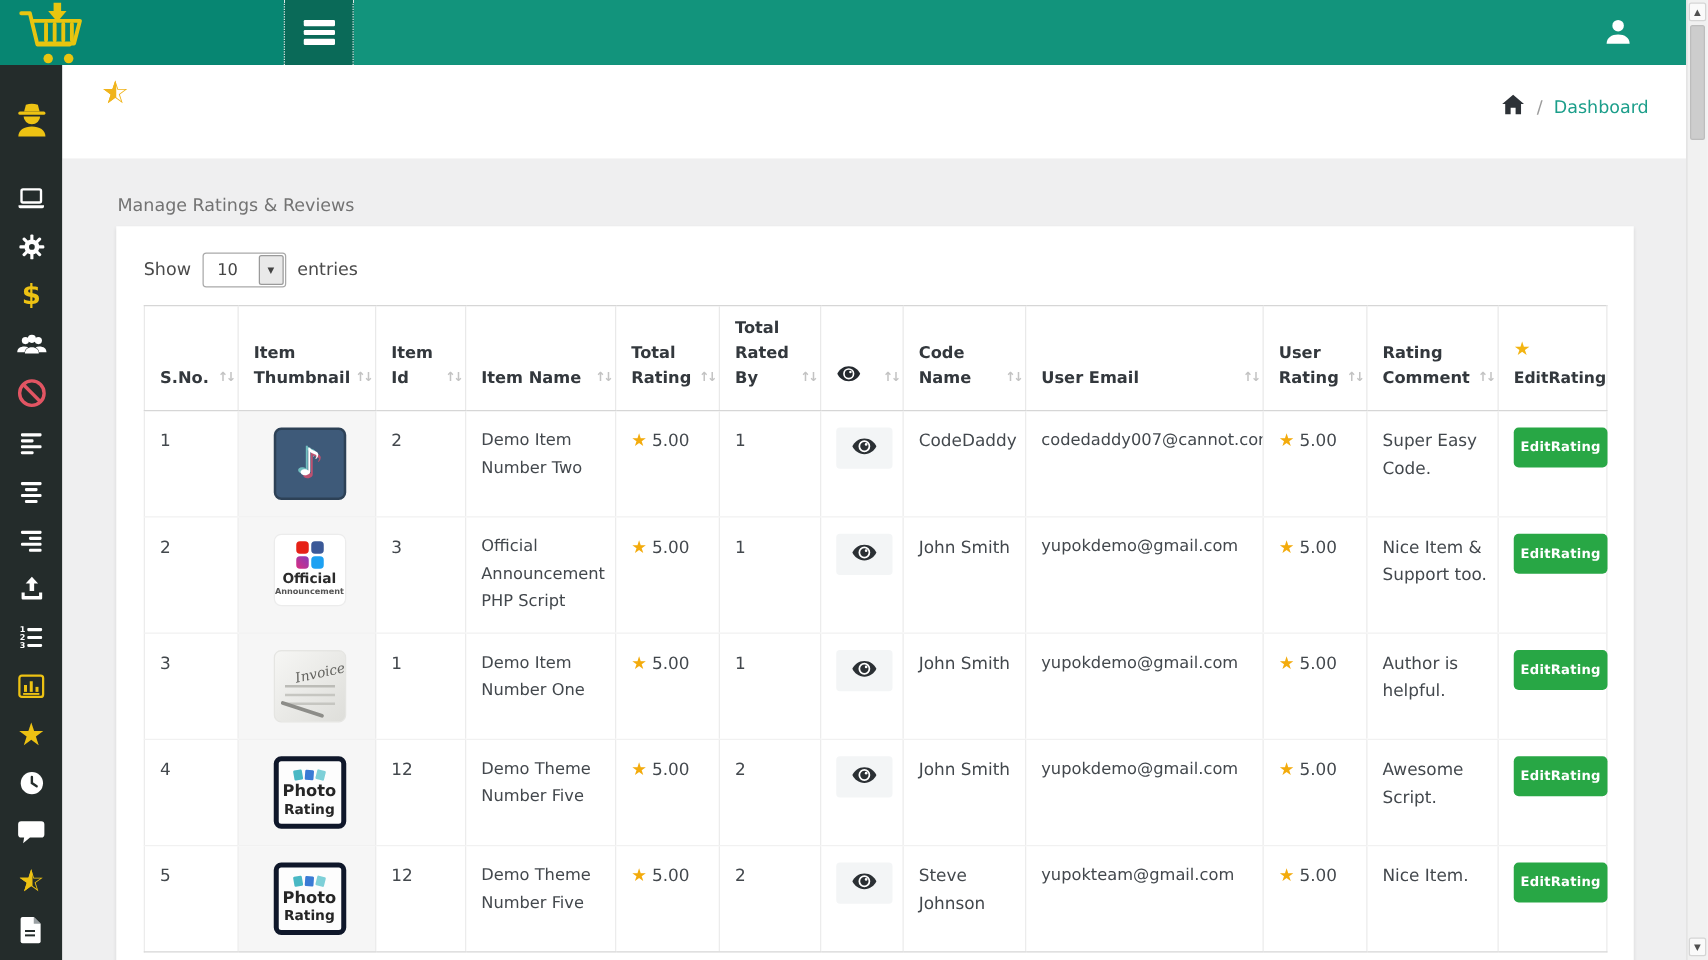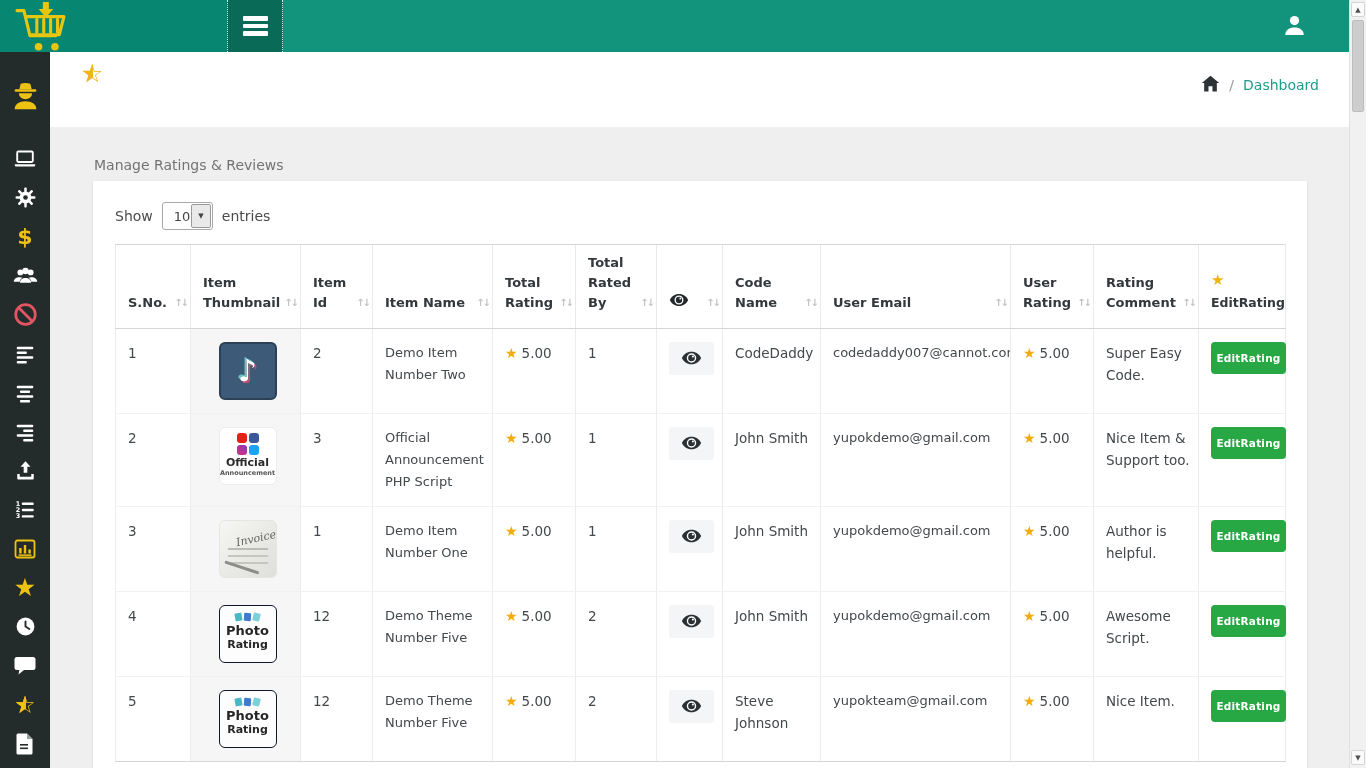--- a/index.html
+++ b/index.html
@@ -37,21 +37,21 @@
   .crumb-sep{color:#9b9b9b;}
   .crumb-link{color:#1b9e8a;cursor:pointer;}
 
   .content{position:absolute;left:0;top:75px;right:0;bottom:0;background:#efeff0;overflow:hidden;}
   .panel-label{position:absolute;left:44px;top:30px;font-size:14px;color:#737373;text-align:center;}
   .card{position:absolute;left:43px;top:54px;width:1214px;height:620px;background:#fff;
         box-shadow:0 1px 3px rgba(0,0,0,.09);padding:21px 22px;}
 
   .controls{display:flex;justify-content:space-between;align-items:center;height:28px;margin-bottom:14px;}
   .show-entries{display:flex;align-items:center;gap:9px;font-size:14px;color:#4a4a4a;}
-  .select{width:51px;height:28px;border:1px solid #a9a9a9;border-radius:3px;background:#fff;display:flex;cursor:pointer;}
+  .select{width:67px;height:28px;border:1px solid #a9a9a9;border-radius:3px;background:#fff;display:flex;cursor:pointer;}
   .select-value{flex:1;font-size:13px;color:#444;padding:6px 0 0 11px;}
   .select-btn{width:20px;margin:1px;border:1px solid #9a9a9a;border-radius:2px;background:#e9e9e9;
               display:flex;align-items:center;justify-content:center;font-size:7px;color:#444;}
   .search{display:flex;align-items:center;gap:8px;font-size:14px;color:#4a4a4a;}
   .search input{width:156px;height:27px;border:1px solid #c9c9c9;border-radius:4px;padding:0 8px;font-size:13px;
                 font-family:inherit;outline:none;}
 
   
   table.ratings{border-collapse:collapse;table-layout:fixed;width:1170px;font-size:13.5px;color:#43484d;}
   .ratings th{border-top:1px solid #d6d6d6;border-bottom:1px solid #d6d6d6;border-left:1px solid #e9e9e9;
@@ -85,21 +85,21 @@
   .s-yt{background:#e62117;}.s-fb{background:#3b5998;border-radius:50%;}
   .s-ig{background:linear-gradient(45deg,#d92e7f,#8a3ab9);}.s-tw{background:#1da1f2;border-radius:50%;}
   .of1{font-size:11px;font-weight:bold;color:#2b2b2b;margin-top:2px;line-height:12px;}
   .of2{font-size:6.5px;font-weight:bold;color:#555;line-height:8px;}
   .inv{background:linear-gradient(135deg,#f6f6f4 0%,#dededa 100%);border:1px solid #e5e5e2;}
   .inv-t{position:absolute;top:7px;left:16px;font-size:11px;font-style:italic;color:#63635f;
          transform:rotate(-12deg);font-family:"DejaVu Serif","Liberation Serif",serif;}
   .inv-l{position:absolute;top:27px;left:8px;right:8px;height:1.5px;background:#bcbcb7;
          box-shadow:0 7px 0 #c6c6c1,0 14px 0 #c6c6c1;}
   .pen{position:absolute;bottom:9px;left:4px;width:36px;height:2.5px;background:#8d8d89;transform:rotate(18deg);border-radius:2px;}
-  .ph{background:#fdfdfd;border:1px solid #0f172a;text-align:center;padding-top:7px;}
+  .ph{background:#fdfdfd;border:4px solid #0f172a;text-align:center;padding-top:7px;}
   .ph-dots{display:flex;justify-content:center;gap:2px;margin-bottom:2px;}
   .ph-dots i{width:7px;height:8px;border-radius:1px;display:block;}
   .ph-dots i:nth-child(1){background:#49b8c4;transform:rotate(-10deg);}
   .ph-dots i:nth-child(2){background:#3a7bd5;transform:rotate(4deg);}
   .ph-dots i:nth-child(3){background:#7ed0d8;transform:rotate(14deg);}
   .ph1{font-size:13px;font-weight:bold;color:#262626;line-height:15px;}
   .ph2{font-size:11px;font-weight:bold;color:#262626;line-height:13px;}
 
   
   .scrollbar{position:absolute;right:0;top:0;width:17px;height:768px;background:#f1f1f1;border-left:1px solid #e0e0e0;}

